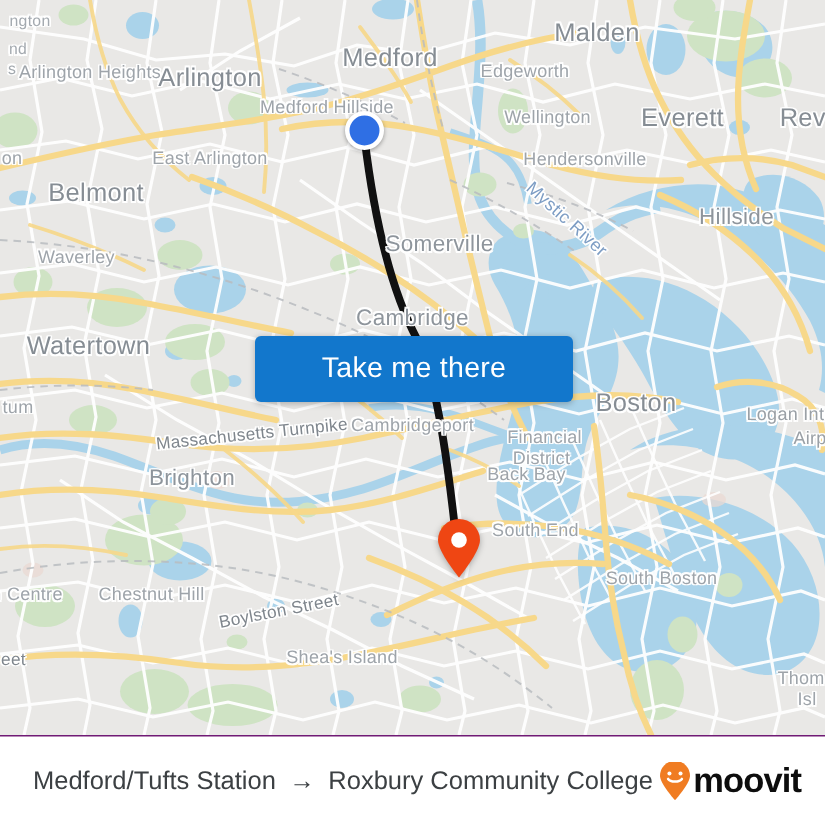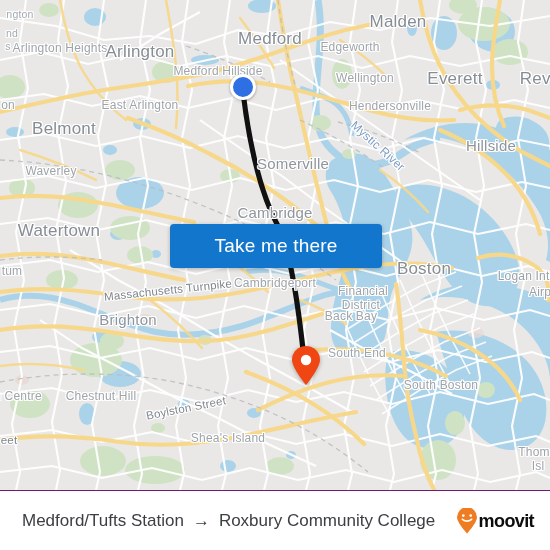--- a/index.html
+++ b/index.html
@@ -139,21 +139,21 @@
     color: #3c4043;
     line-height: 1;
   }
   #moovit-logo {
     display: flex;
     align-items: center;
     flex: 0 0 auto;
     margin-left: auto;
   }
   #moovit-wordmark {
-    font-size: 18px;
+    font-size: 23px;
     font-weight: bold;
     color: #0d0d0d;
     letter-spacing: -.6px;
     line-height: 1;
     margin-left: 1px;
   }
 </style>
 </head>
 <body>
 
@@ -389,21 +389,21 @@
         <path d="M243,92 C250,150 262,196 278,226 C292,254 300,318 306,378" stroke="#111111" stroke-width="5.2" fill="none" stroke-linecap="round"></path>
       </g>
     </svg>
 
     <div id="map-labels">
         <div class="maplabel lbl-nb-s" style="left: 20px; top: 14px;">ngton</div>
         <div class="maplabel lbl-nb-s" style="left: 12px; top: 33px;">nd</div>
         <div class="maplabel lbl-nb-s" style="left: 8px; top: 46px;">s</div>
         <div class="maplabel lbl-nb" style="left: 60px; top: 37px; margin-top: 11px;">Arlington Heights</div>
         <div class="maplabel lbl-city-l" style="left: 140px; top: 52px;">Arlington</div>
-        <div class="maplabel lbl-city-l" style="left: 270px; top: 39px;">Medford</div>
+        <div class="maplabel lbl-city-l" style="left: 260px; top: 39px;">Medford</div>
         <div class="maplabel lbl-city-l" style="left: 398px; top: 2px; margin-top: 20px;">Malden</div>
         <div class="maplabel lbl-nb" style="left: 350px; top: 47px;">Edgeworth</div>
         <div class="maplabel lbl-city-l" style="left: 455px; top: 79px;">Everett</div>
         <div class="maplabel lbl-city-l" style="left: 540px; top: 79px;">Reve</div>
         <div class="maplabel lbl-nb" style="left: 365px; top: 78px;">Wellington</div>
         <div class="maplabel lbl-nb" style="left: 218px; top: 71px;">Medford Hillside</div>
         <div class="maplabel lbl-nb" style="left: 8px; top: 105px;">on</div>
         <div class="maplabel lbl-nb" style="left: 140px; top: 105px;">East Arlington</div>
         <div class="maplabel lbl-nb" style="left: 390px; top: 106px;">Hendersonville</div>
         <div class="maplabel lbl-city-l" style="left: 64px; top: 129px;">Belmont</div>

